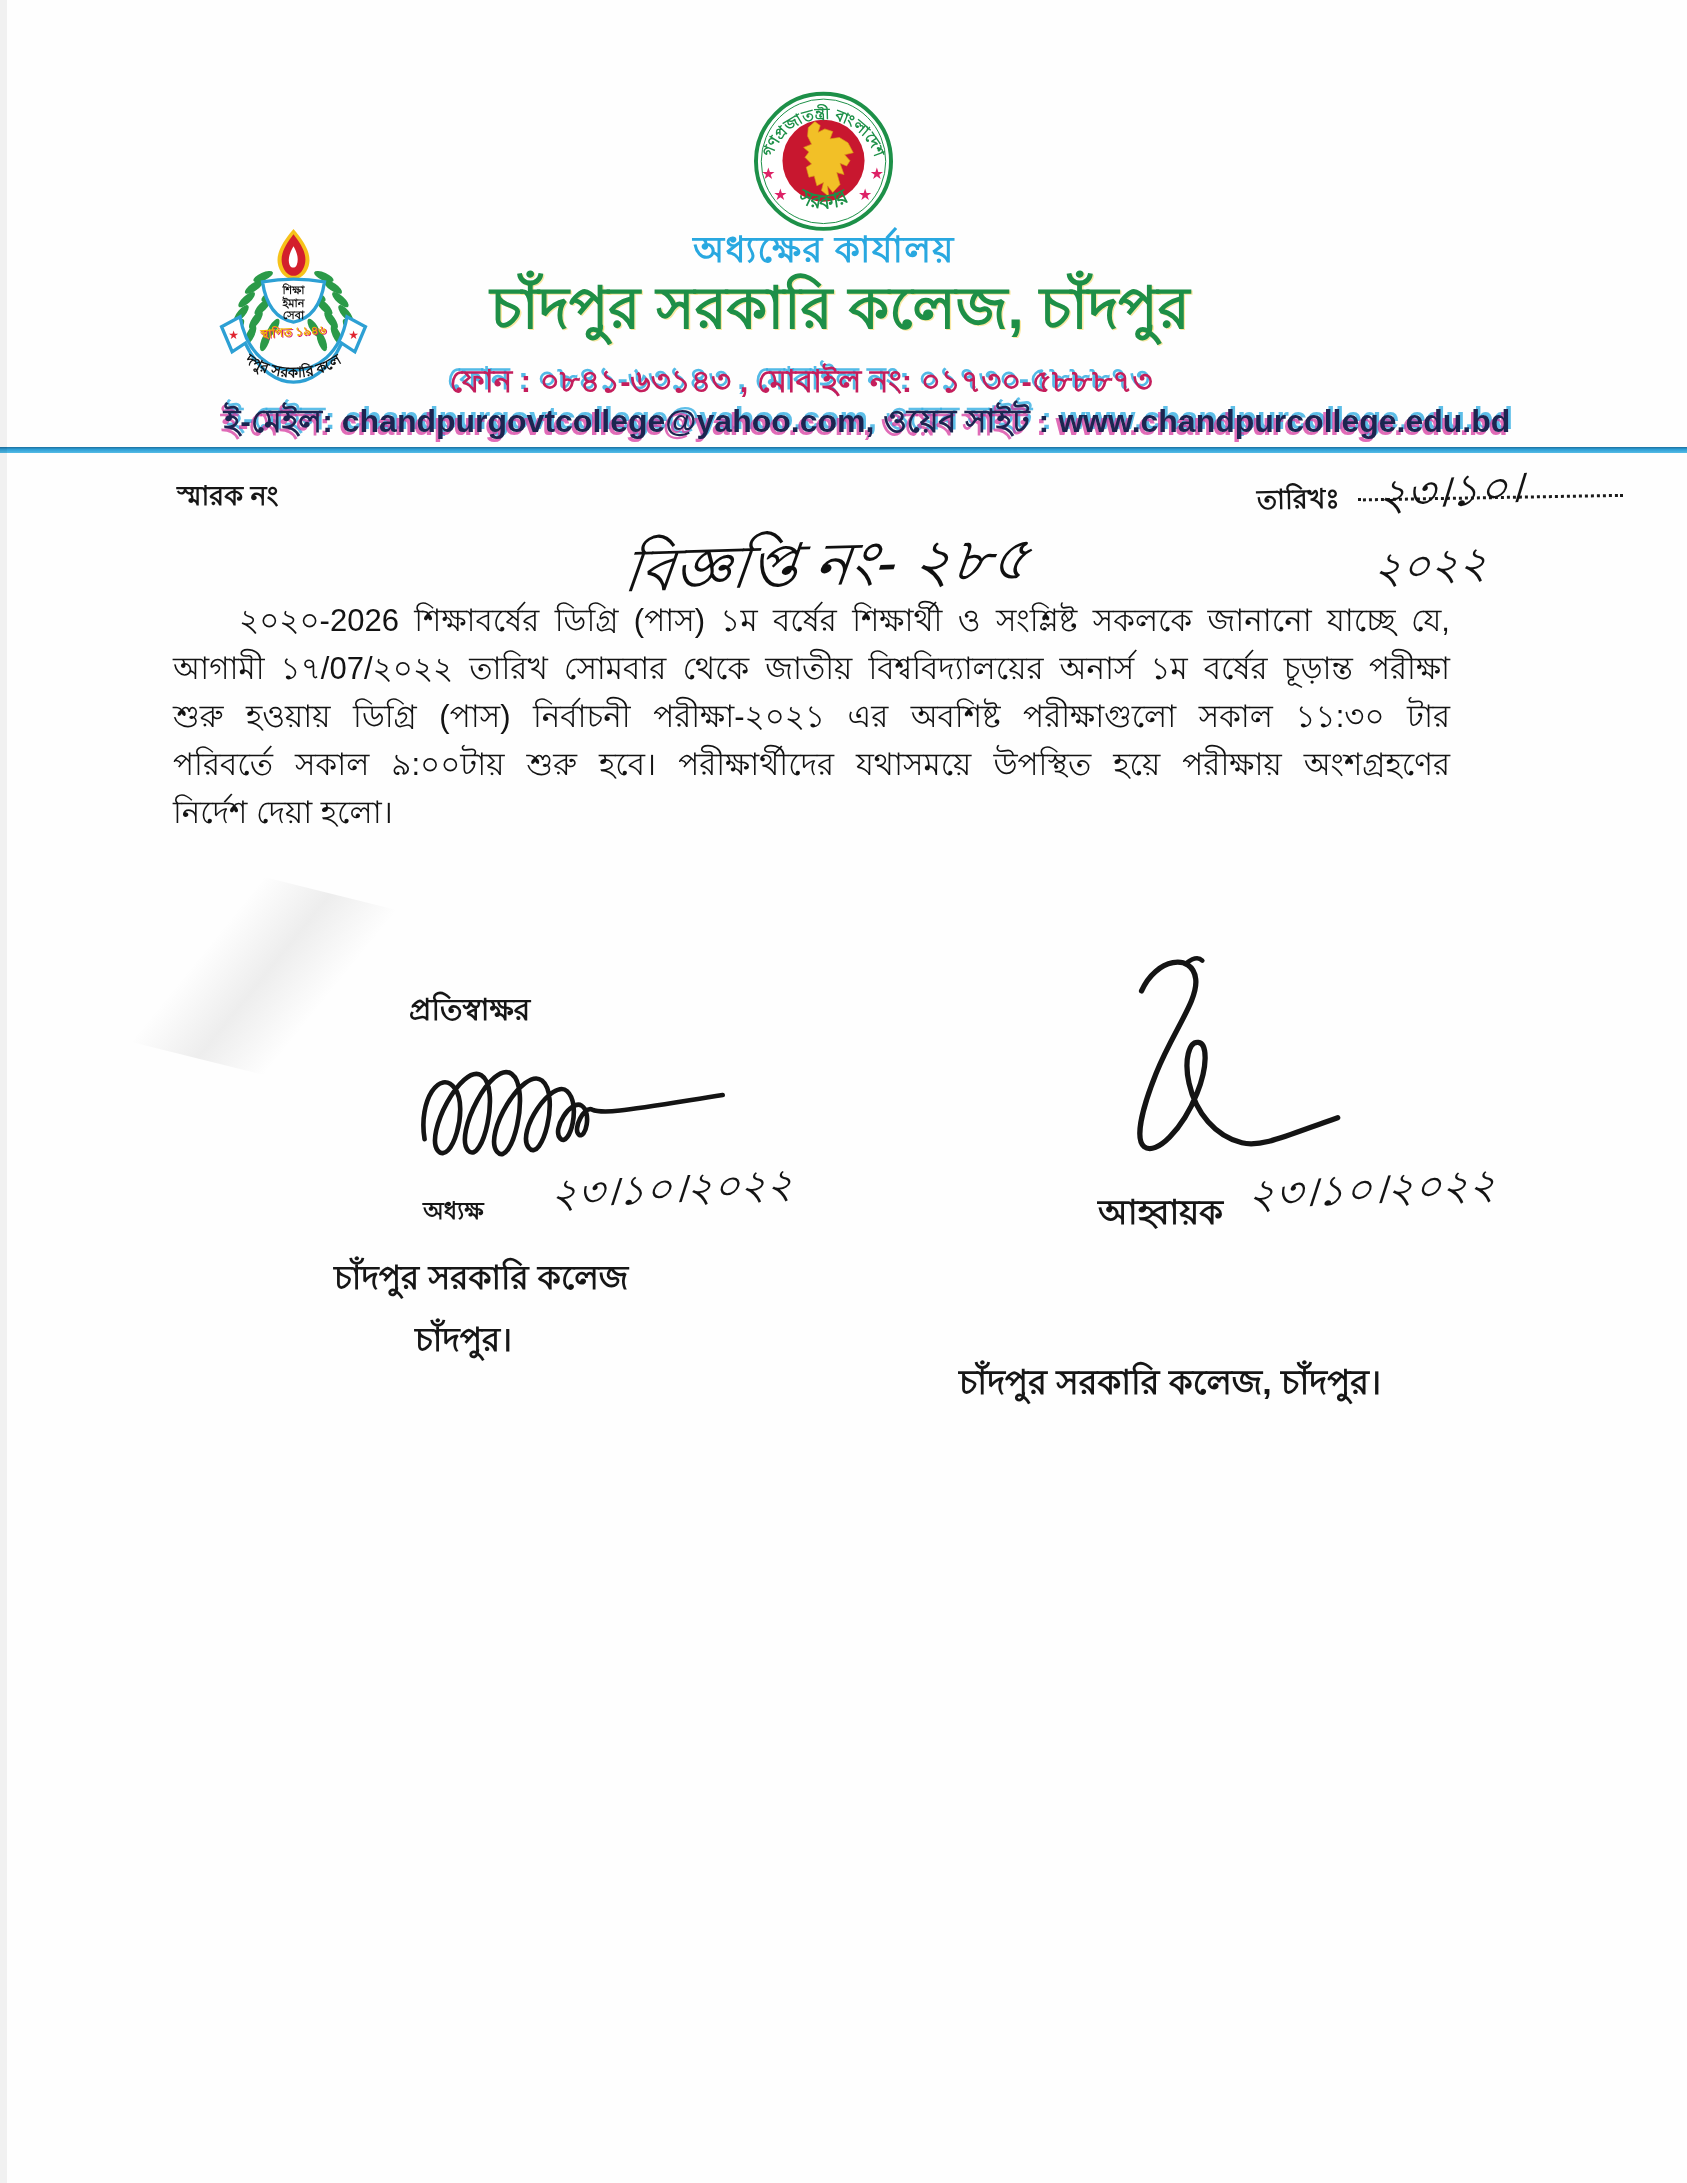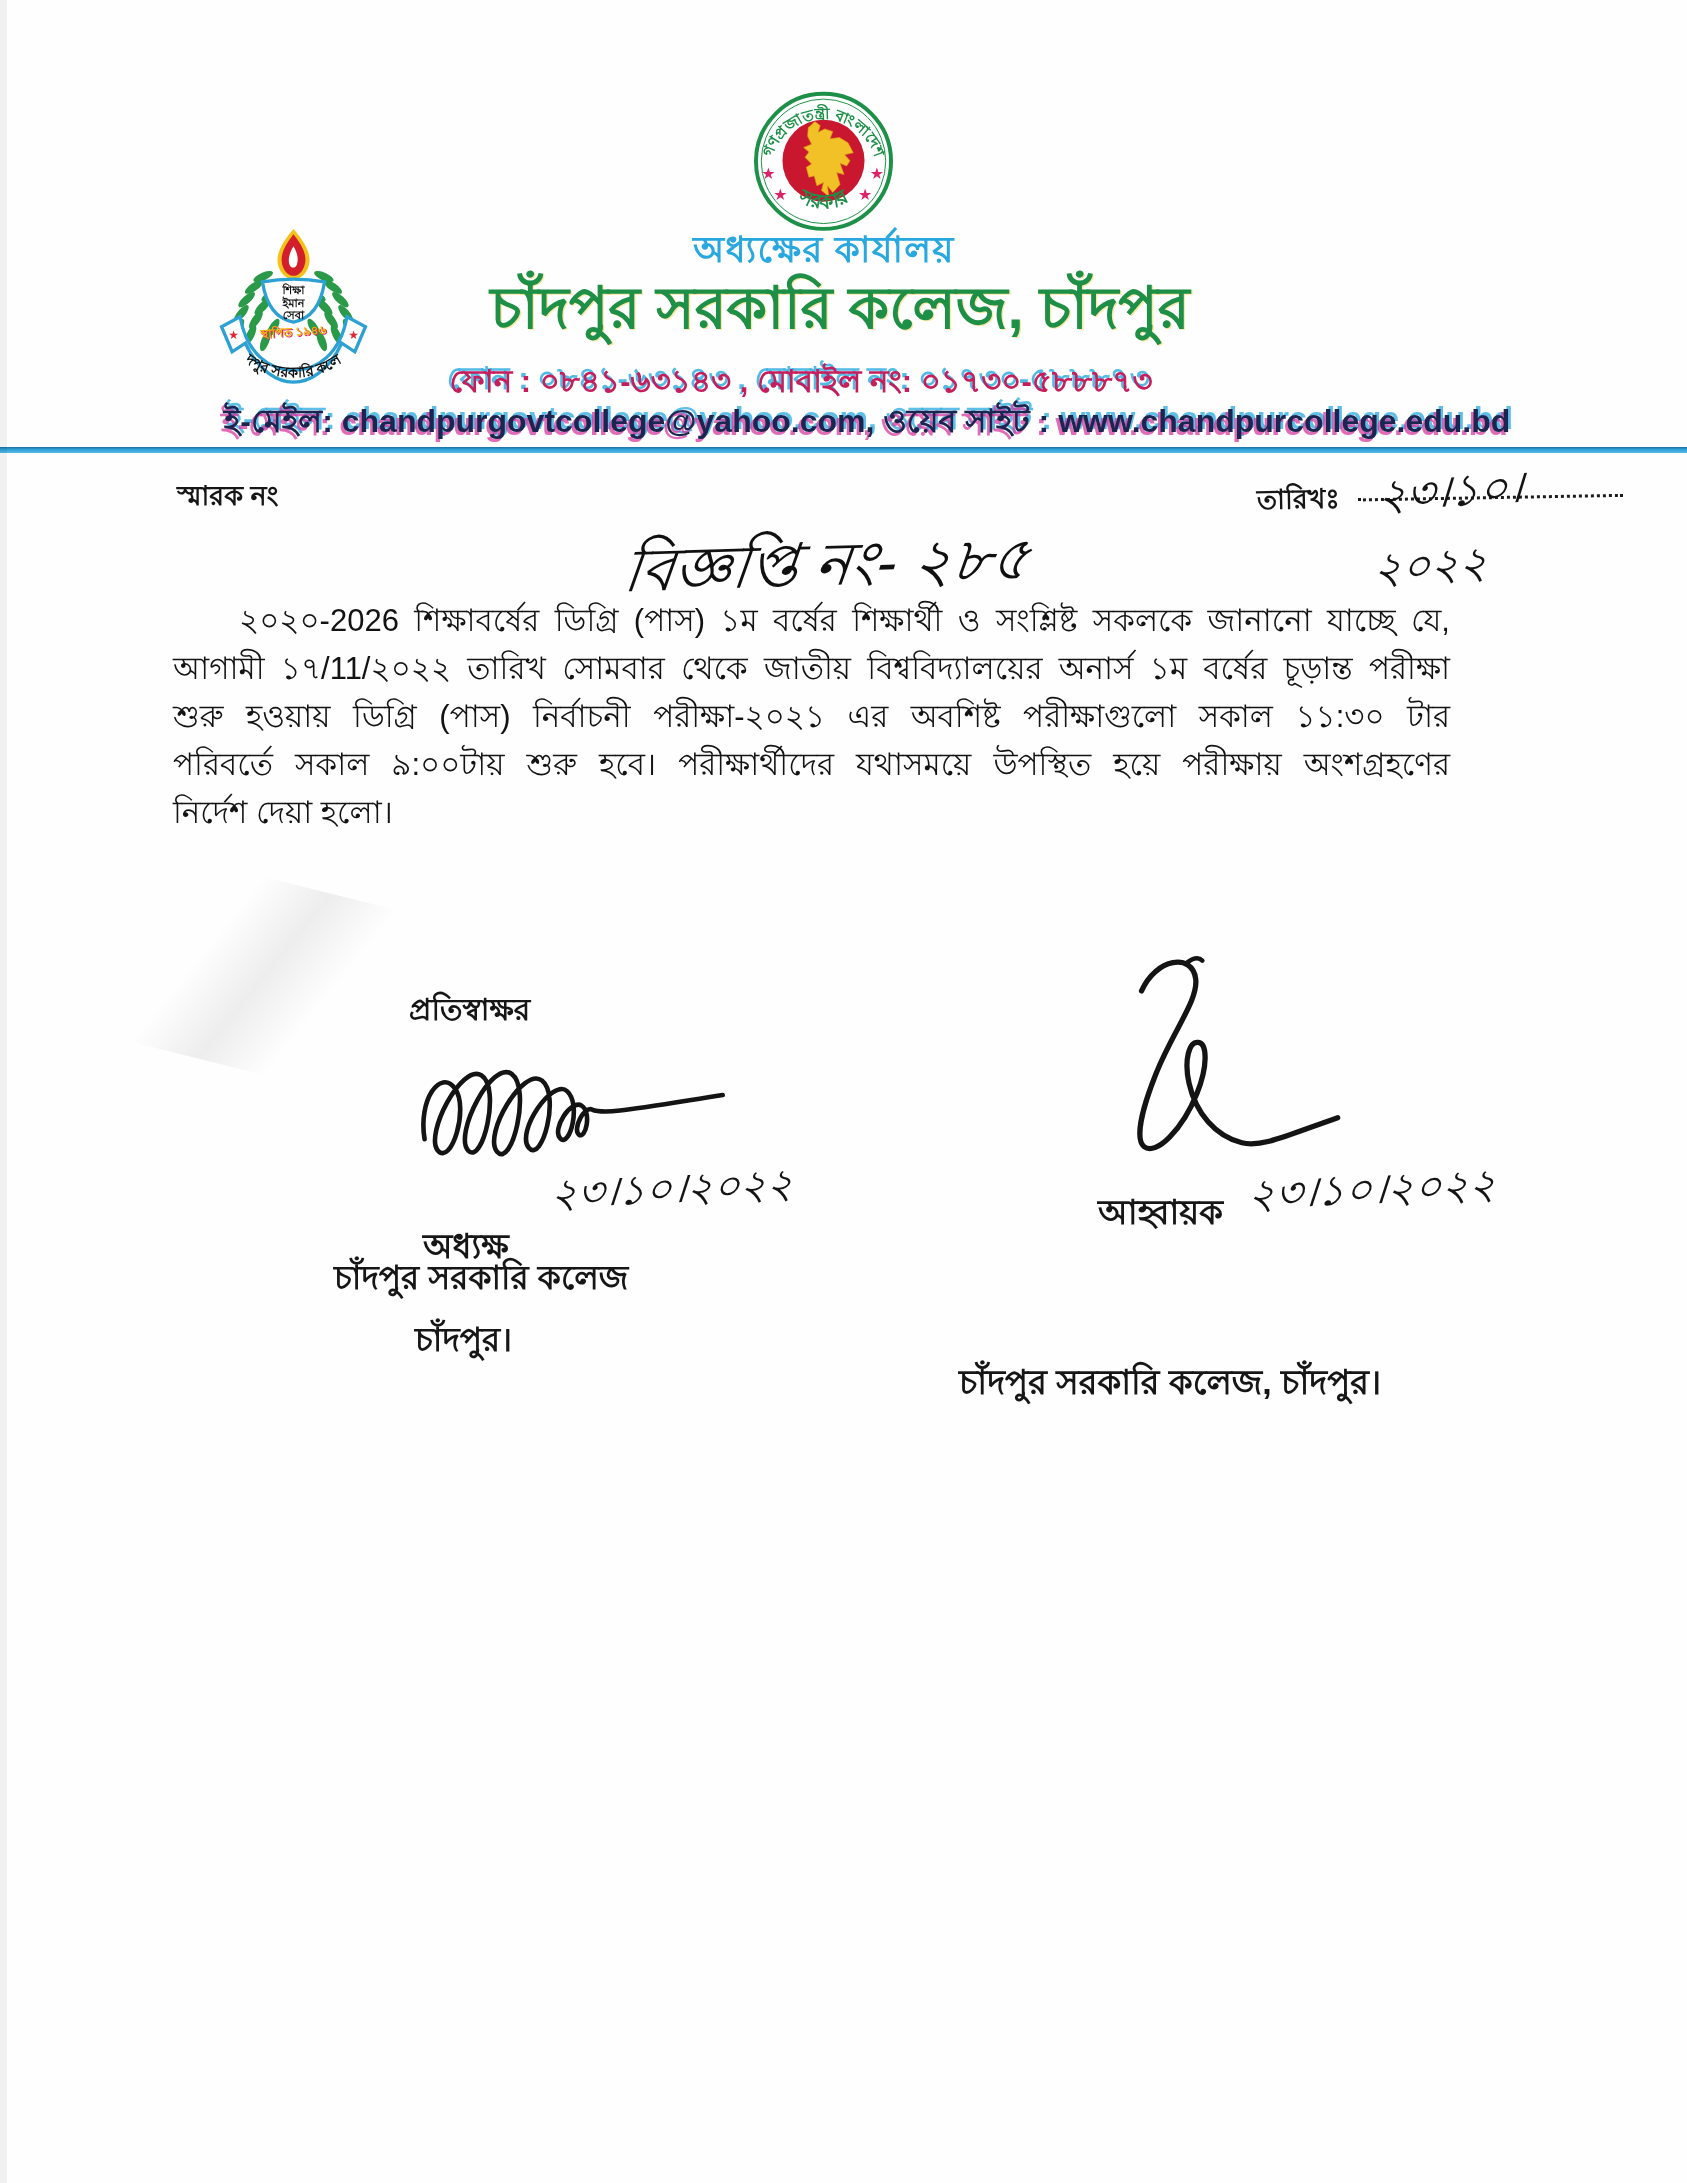--- a/index.html
+++ b/index.html
@@ -67,21 +67,21 @@
   
   .body-block{top:597px;left:173px;width:1277px;font-size:31px;line-height:48px;color:#131313;}
   .body-line{text-align:justify;text-align-last:justify;}
   .body-line.first{text-indent:66px;}
   .body-line.last{text-align:left;text-align-last:left;}
 
   
   .countersign-label{top:986px;left:409px;font-size:30px;font-weight:bold;}
   .sig-left{top:1037px;left:412px;}
   .date-left{top:1162px;left:548px;font-size:41px;}
-  .principal-label{top:1220px;left:423px;font-size:34px;font-weight:bold;}
+  .principal-label{top:1192px;left:423px;font-size:24px;font-weight:bold;}
   .left-org1{top:1252px;left:334px;font-size:33px;font-weight:bold;}
   .left-org2{top:1314px;left:415px;font-size:33px;font-weight:bold;}
 
   .sig-right{top:951px;left:1057px;}
   .convener-label{top:1186px;left:1098px;font-size:34px;font-weight:bold;}
   .date-right{top:1162px;left:1245px;font-size:42px;}
   .committee-line{top:1258px;left:897px;font-size:33px;font-weight:bold;}
   .right-org{top:1356px;left:959px;font-size:34px;font-weight:bold;}
 
   
@@ -185,21 +185,21 @@
   <div class="abs date-group">
     <div class="abs date-label">তারিখঃ</div>
     <div class="abs date-dots"></div>
     <div class="abs hand date-value-top">২৩।১০।২০২২</div>
   </div>
 
   <div class="abs notice-title">বিজ্ঞপ্তি নং- ২৮৫</div>
 
   <div class="abs body-block">
     <div class="body-line first">২০২০-2026 শিক্ষাবর্ষের ডিগ্রি (পাস) ১ম বর্ষের শিক্ষার্থী ও সংশ্লিষ্ট সকলকে জানানো যাচ্ছে যে,</div>
-    <div class="body-line">আগামী ১৭/11/২০২২ তারিখ সোমবার থেকে জাতীয় বিশ্ববিদ্যালয়ের অনার্স ১ম বর্ষের চূড়ান্ত পরীক্ষা</div>
+    <div class="body-line">আগামী ১৭/07/২০২২ তারিখ সোমবার থেকে জাতীয় বিশ্ববিদ্যালয়ের অনার্স ১ম বর্ষের চূড়ান্ত পরীক্ষা</div>
     <div class="body-line">শুরু হওয়ায় ডিগ্রি (পাস) নির্বাচনী পরীক্ষা-২০২১ এর অবশিষ্ট পরীক্ষাগুলো সকাল ১১:৩০ টার</div>
     <div class="body-line">পরিবর্তে সকাল ৯:০০টায় শুরু হবে। পরীক্ষার্থীদের যথাসময়ে উপস্থিত হয়ে পরীক্ষায় অংশগ্রহণের</div>
     <div class="body-line last">নির্দেশ দেয়া হলো।</div>
   </div>
 
   <div class="abs countersign-label">প্রতিস্বাক্ষর</div>
   <svg class="abs sig-left" width="318" height="155" viewBox="0 0 480 235">
     <path d="M18,155 C8,95 42,48 64,78 C86,108 58,196 38,172 C18,148 74,40 104,58 C134,76 106,196 84,172 C62,148 120,34 150,56 C180,78 150,200 128,174 C106,148 168,44 196,66 C224,88 196,192 176,168 C156,144 212,62 234,82 C256,102 238,168 224,154 C210,140 240,94 256,104 C272,114 262,156 252,148 C242,140 260,104 272,110 C290,118 330,110 470,88" fill="none" stroke="#141414" stroke-width="7" stroke-linecap="round" stroke-linejoin="round"></path>
   </svg>
   <div class="abs hand date-left">২৩।১০।২০২২</div>

